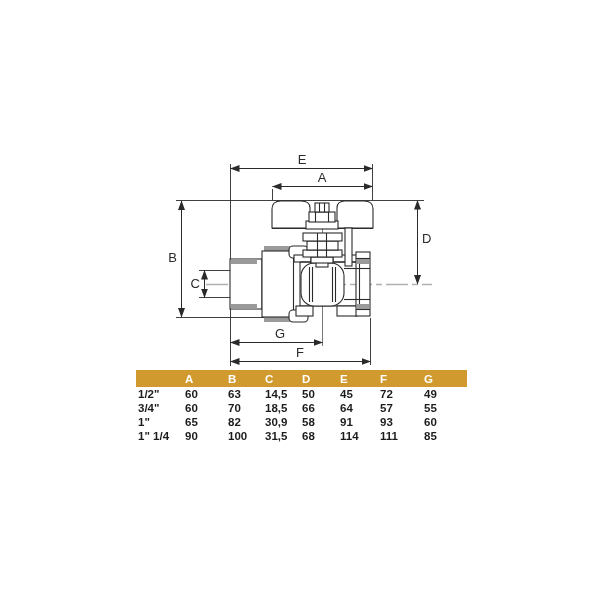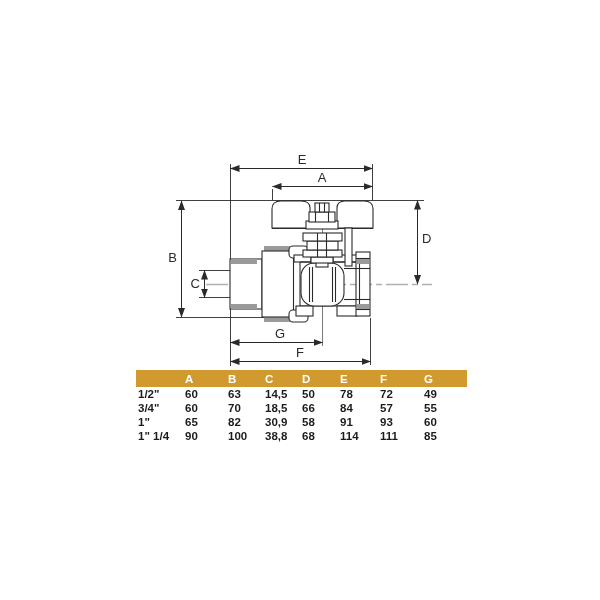--- a/index.html
+++ b/index.html
@@ -135,52 +135,52 @@
       <div class="th">F</div>
       <div class="th">G</div>
     </div>
 
     <div class="trow">
       <div class="td">1/2"</div>
       <div class="td">60</div>
       <div class="td">63</div>
       <div class="td">14,5</div>
       <div class="td">50</div>
-      <div class="td">78</div>
+      <div class="td">45</div>
       <div class="td">72</div>
       <div class="td">49</div>
     </div>
 
     <div class="trow">
       <div class="td">3/4"</div>
       <div class="td">60</div>
       <div class="td">70</div>
       <div class="td">18,5</div>
       <div class="td">66</div>
-      <div class="td">84</div>
+      <div class="td">64</div>
       <div class="td">57</div>
       <div class="td">55</div>
     </div>
 
     <div class="trow">
       <div class="td">1"</div>
       <div class="td">65</div>
       <div class="td">82</div>
       <div class="td">30,9</div>
       <div class="td">58</div>
       <div class="td">91</div>
       <div class="td">93</div>
       <div class="td">60</div>
     </div>
 
     <div class="trow">
       <div class="td">1" 1/4</div>
       <div class="td">90</div>
       <div class="td">100</div>
-      <div class="td">38,8</div>
+      <div class="td">31,5</div>
       <div class="td">68</div>
       <div class="td">114</div>
       <div class="td">111</div>
       <div class="td">85</div>
     </div>
   </div>
 
 </div>
 
 </body></html>

